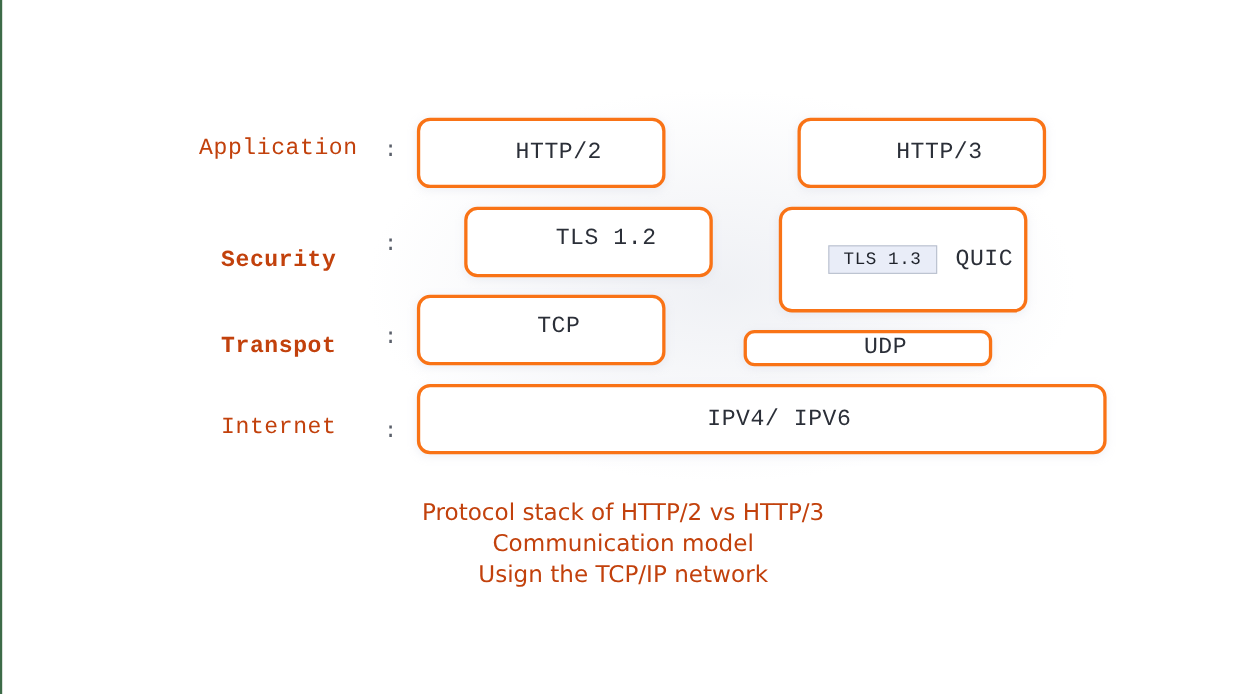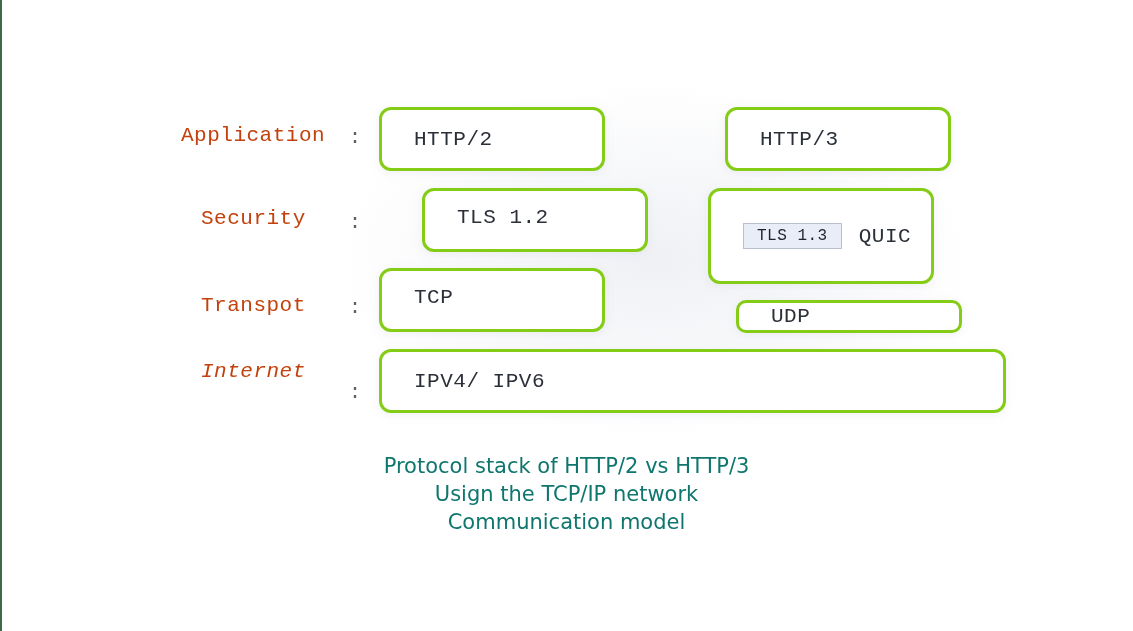--- a/index.html
+++ b/index.html
@@ -20,81 +20,81 @@
     .label {
       position: absolute; font-size: 21px; letter-spacing: 0.5px; color: #c2410c;
       white-space: pre;
     }
     .colon {
       position: absolute; font-size: 20px; color: #5a5f6a;
     }
     .box {
       position: absolute; box-sizing: border-box;
       background: #ffffff;
-      border: 3px solid #84cc16;
+      border: 3px solid #f97316;
       border-radius: 12px;
-      display: flex; align-items: center; justify-content: flex-start;
+      display: flex; align-items: center; justify-content: center;
       font-size: 21px; letter-spacing: 0.5px; color: #2b2f38;
       box-shadow: 0 2px 8px rgba(200,205,220,0.25);
       padding-left: 32px;
     }
     .badge {
       display: inline-block; box-sizing: border-box;
       background: #e9edf8; border: 1.5px solid #b9bfcc; border-radius: 0;
       font-size: 16px; padding: 3px 13px; color: #1f232b; letter-spacing: 0.5px;
       margin-right: 17px;
     }
     .caption {
       position: absolute; left: 300px; width: 533px; top: 452px;
-      text-align: center; color: #0f766e;
+      text-align: center; color: #c2410c;
       font-family: "DejaVu Sans", "Liberation Sans", sans-serif;
       font-size: 21px; line-height: 28px;
     }
     .caption div { white-space: nowrap; }
   </style>
 </head>
 <body>
 
 <div class="left-edge"></div>
 <div class="glow"></div>
 
 <div class="label" style="left:181px; top:124px;">Application</div>
 <div class="colon" style="left:349px; top:126px;">:</div>
 
-<div class="label" style="left:201px; top:207px;">Security</div>
+<div class="label" style="left:201px; top:226px;font-weight:bold;">Security</div>
 <div class="colon" style="left:349px; top:211px;">:</div>
 
-<div class="label" style="left:201px; top:294px;">Transpot</div>
+<div class="label" style="left:201px; top:304px;font-weight:bold;">Transpot</div>
 <div class="colon" style="left:349px; top:296px;">:</div>
 
-<div class="label" style="left:201px; top:360px;font-style:italic;">Internet</div>
+<div class="label" style="left:201px; top:378px;">Internet</div>
 <div class="colon" style="left:349px; top:381px;">:</div>
 
 <div class="box" style="left:379px; top:107px; width:226px; height:64px;">
   <span>HTTP/2</span>
 </div>
 <div class="box" style="left:379px; top:188px; width:226px; height:64px; align-items:flex-start; padding-top:15px;margin-left:43px;">
   <span>TLS 1.2</span>
 </div>
 <div class="box" style="left:379px; top:268px; width:226px; height:64px; align-items:flex-start; padding-top:15px;">
   <span>TCP</span>
 </div>
 
 <div class="box" style="left:725px; top:107px; width:226px; height:64px;">
   <span>HTTP/3</span>
 </div>
 <div class="box" style="left:708px; top:188px; width:226px; height:96px;">
   <span class="badge">TLS 1.3</span>
   <span>QUIC</span>
 </div>
-<div class="box" style="left:736px; top:300px; width:226px; height:33px; border-radius:10px;">
+<div class="box" style="left:676px; top:300px; width:226px; height:33px; border-radius:10px;">
   <span>UDP</span>
 </div>
 
 <div class="box" style="left:379px; top:349px; width:627px; height:64px;">
   <span>IPV4/ IPV6</span>
 </div>
 
 <div class="caption">
   <div>Protocol stack of HTTP/2 vs HTTP/3</div>
+  <div>Communication model</div>
   <div>Usign the TCP/IP network</div>
-  <div>Communication model</div>
 </div>
 
 </body></html>

